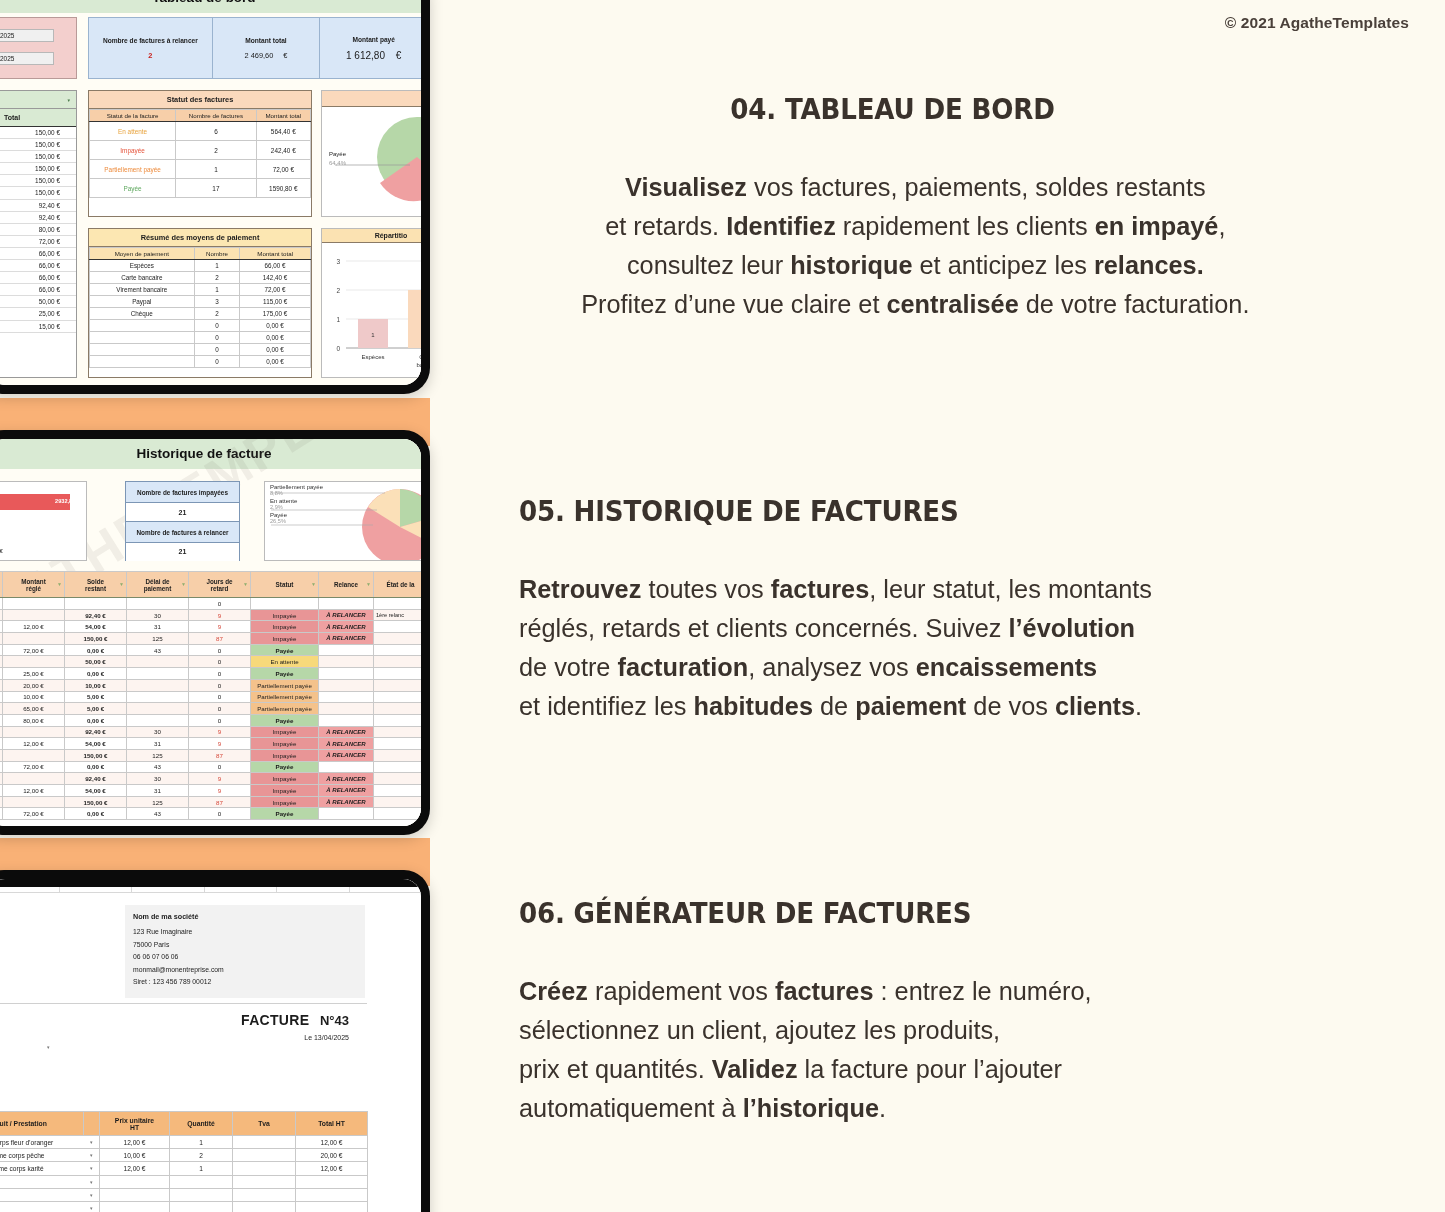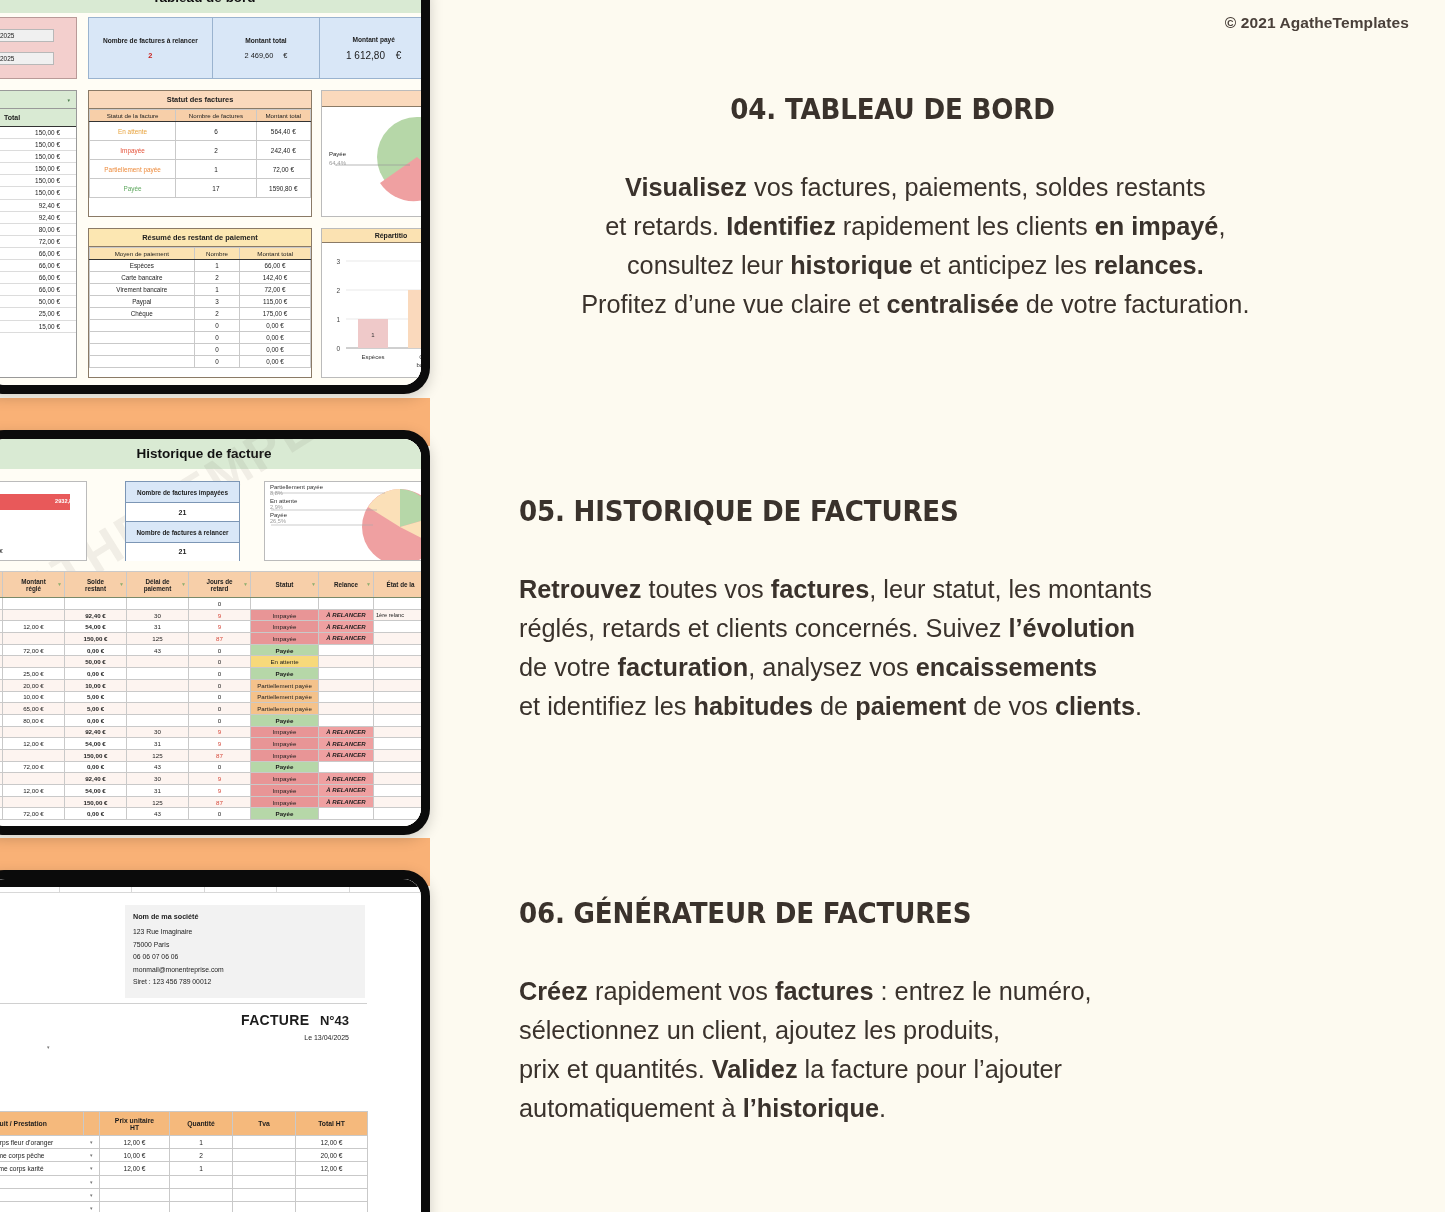--- a/index.html
+++ b/index.html
@@ -221,21 +221,21 @@
             <circle cx="95" cy="50" r="40" fill="#B6D7A8"></circle>
             <path d="M95 50 L95 10 A40 40 0 0 1 125 76 Z" fill="#B6D7A8"></path>
             <path d="M95 50 L125 76 A40 40 0 0 1 58 76 Z" fill="#EFA0A1"></path>
             <line x1="13" y1="58" x2="88" y2="58" stroke="#999" stroke-width="0.7"></line>
           </svg>
           <div style="position:absolute;left:7px;top:60px;font-size:6px;">Payée</div>
           <div style="position:absolute;left:7px;top:69px;font-size:6px;color:#9a9a9a;">64,4%</div>
         </div>
 
         <div style="position:absolute;left:101px;top:245px;width:224px;height:150px;border:1px solid #8a7a66;background:#fff;">
-          <div class="hdr-yl" style="font-size:7.4px;padding:4px 0;border-bottom:1px solid #8a7a66;">Résumé des restant de paiement</div>
+          <div class="hdr-yl" style="font-size:7.4px;padding:4px 0;border-bottom:1px solid #8a7a66;">Résumé des moyens de paiement</div>
           <table class="g" style="width:100%;">
             <thead>
                 <tr id="pay-head">
                   <th class="hdr-yl2" style="font-size: 6.2px; border-bottom: 1px solid rgb(51, 51, 51); padding: 2px 1px; font-weight: normal;">Moyen de paiement</th>
                   <th class="hdr-yl2" style="font-size: 6.2px; border-bottom: 1px solid rgb(51, 51, 51); padding: 2px 1px; font-weight: normal;">Nombre</th>
                   <th class="hdr-yl2" style="font-size: 6.2px; border-bottom: 1px solid rgb(51, 51, 51); padding: 2px 1px; font-weight: normal;">Montant total</th>
                 </tr>
               </thead>
             <tbody id="pay-body">
                 <tr>

